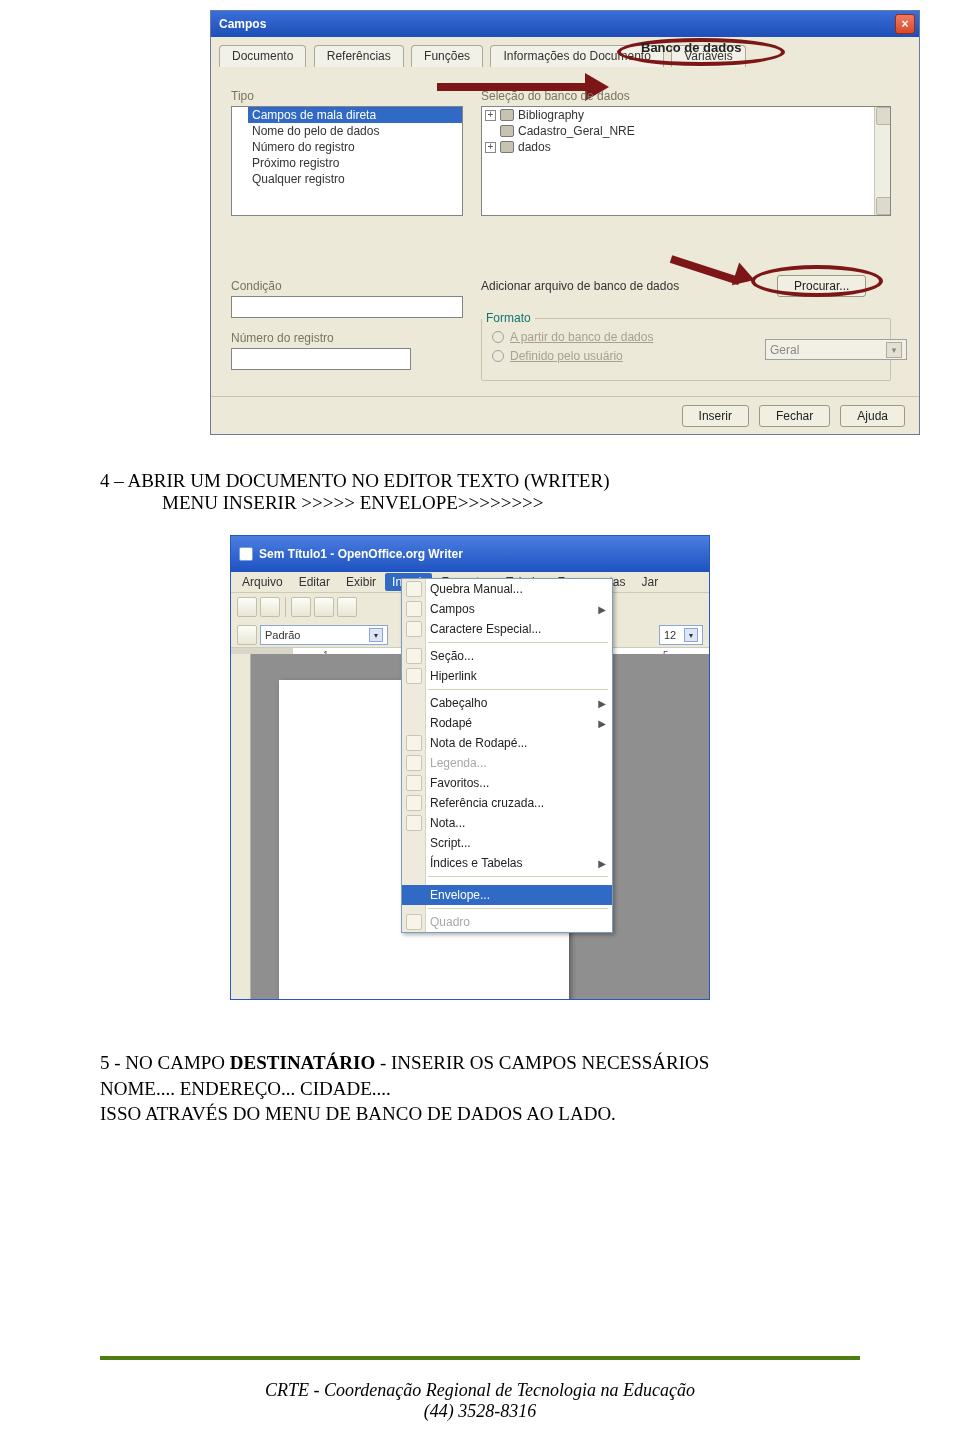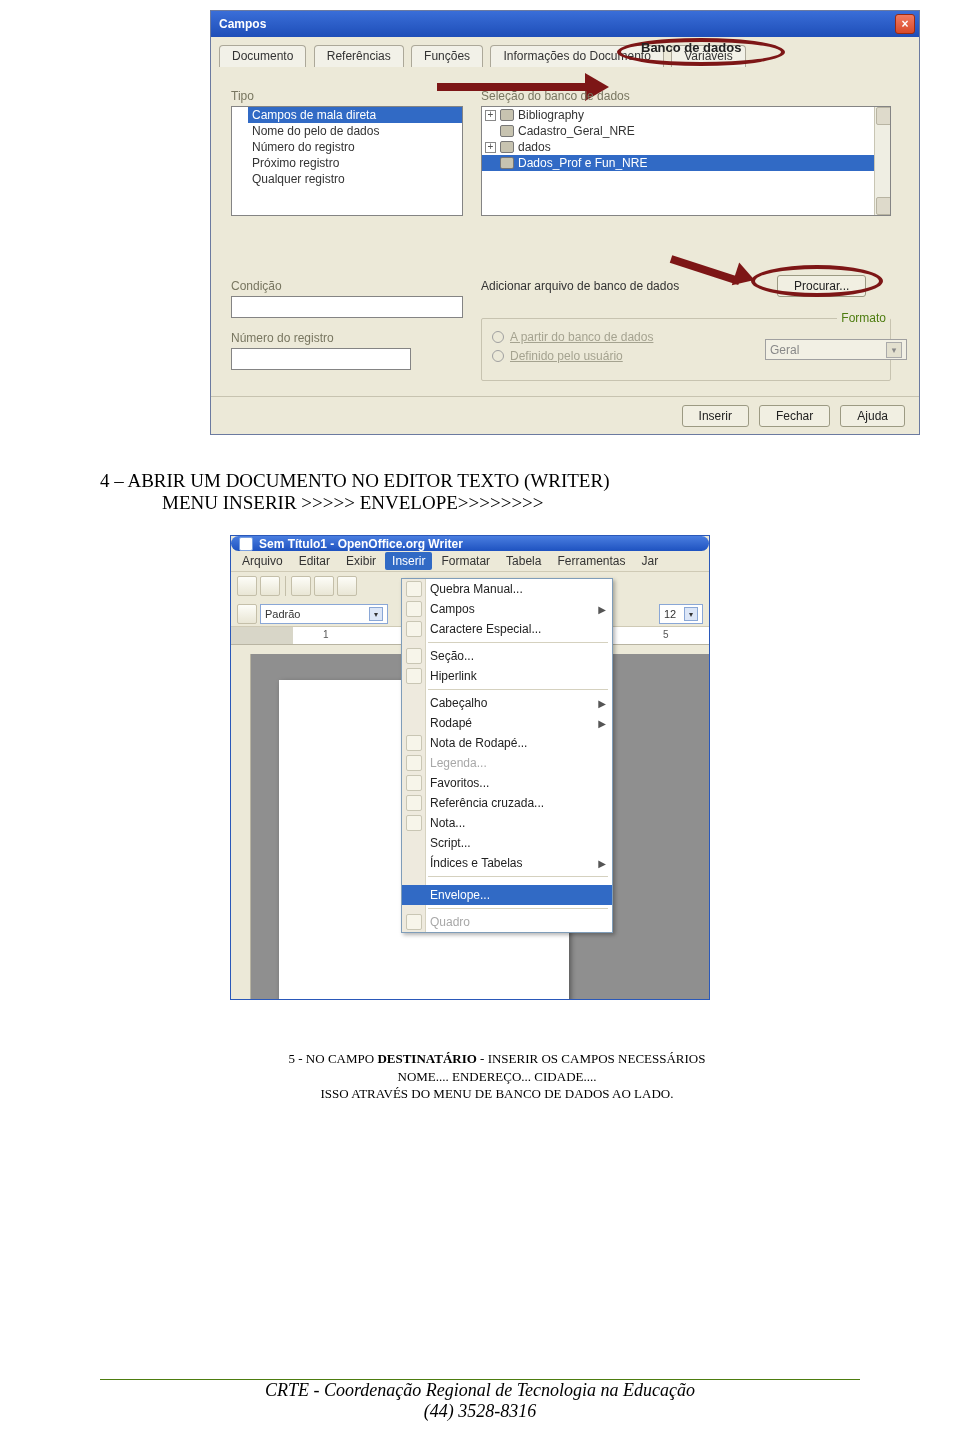--- a/index.html
+++ b/index.html
@@ -110,21 +110,21 @@
   .d1-type-list { left:20px; top:95px; width:232px; height:110px; }
   .d1-sel-lbl { left:270px; top:78px; }
   .d1-sel-list { left:270px; top:95px; width:410px; height:110px; position:absolute; }
   .d1-cond-lbl { left:20px; top:268px; }
   .d1-cond-in { left:20px; top:285px; width:232px; height:22px; }
   .d1-add-lbl { left:270px; top:268px; }
   .d1-procurar { left:566px; top:264px; }
   .d1-reg-lbl { left:20px; top:320px; }
   .d1-reg-in { left:20px; top:337px; width:180px; height:22px; }
   .d1-format { left:270px; top:300px; width:410px; height:70px; border:1px solid #c7c3b0; border-radius:2px; }
-  .d1-format legend{ font-size:12px; color:#4d7c0f; padding:0 4px;text-align:right; }
+  .d1-format legend{ font-size:12px; color:#0f766e; padding:0 4px; }
   .d1-radio { display:flex;align-items:center;gap:6px;color:#a5a390;margin:5px 10px;font-size:12px;text-decoration:underline;}
   .d1-radio .r{width:12px;height:12px;border:1px solid #a0a0a0;border-radius:50%;}
   .d1-select{position:absolute;right:12px;top:328px;width:142px;height:21px;background:#f2f0e4;border:1px solid #a0a0a0;display:flex;align-items:center;padding:0 4px;color:#888;font-size:12px;}
   .d1-select .dd{margin-left:auto;width:16px;height:16px;background:#e3e0cf;border:1px solid #aaa;display:flex;align-items:center;justify-content:center;font-size:9px;}
   .textin {
     background:#fff;border:1px solid #848484;
   }
   .btn {
     display:inline-block;background:#f1efe2;border:1px solid #9c9a83;border-radius:3px;
     padding:3px 16px;font-size:12px;color:#222;text-align:center;
@@ -164,21 +164,21 @@
   .instr1 { position:absolute; left:100px; top:470px; width:760px; font-size:19px; }
   .instr1 .indent { padding-left: 62px; }
 
   
   .writer {
     position:absolute;left:230px;top:535px;width:480px;height:465px;
     border:1px solid #2a58b9;background:#ece9d8;
     font-family:Tahoma,Arial,sans-serif;font-size:12px;
     overflow:hidden;
   }
-  .writer .titlebar{height:15px;background:linear-gradient(#4a7ee0,#1e52c0);font-size:12px;border-radius:11px;}
+  .writer .titlebar{height:36px;background:linear-gradient(#4a7ee0,#1e52c0);font-size:12px;}
   .writer .tico{width:14px;height:14px;background:#fff;border:1px solid #7aa0e0;margin-right:6px;border-radius:2px;}
   .menubar{height:20px;background:#ece9d8;display:flex;align-items:center;gap:2px;padding:0 4px;color:#333;font-size:12px;}
   .menubar span{padding:2px 7px;border-radius:2px;text-align:center;}
   .menubar span.open{background:#316ac5;color:#fff;}
   .toolbars{height:56px;background:#ece9d8;border-top:1px solid #cfcab5;border-bottom:1px solid #cfcab5;position:relative;}
   .tb-row{height:28px;display:flex;align-items:center;gap:3px;padding:0 6px;}
   .tb-ic{width:20px;height:20px;border:1px solid #c4bfa9;background:linear-gradient(#fdfdf8,#e9e6d5);border-radius:2px;}
   .tb-sep{width:1px;height:20px;background:#c4bfa9;margin:0 2px;}
   .tb-combo{height:20px;border:1px solid #8aa7d6;background:#fff;display:flex;align-items:center;padding:0 4px;font-size:11px;color:#333;}
   .tb-combo .dd{margin-left:auto;width:14px;height:14px;background:#dce6f7;border:1px solid #8aa7d6;display:flex;align-items:center;justify-content:center;font-size:8px;}
@@ -195,27 +195,27 @@
   }
   .menu-drop .iconcol{position:absolute;left:0;top:0;bottom:0;width:24px;background:#eeeade;border-right:1px solid #d7d3c1;}
   .mi{display:flex;align-items:center;padding:3px 6px 3px 28px;font-size:12px;color:#222;position:relative;}
   .mi.disabled{color:#a8a8a8;}
   .mi .arrow-r{margin-left:auto;font-size:10px;color:#555;}
   .mi.sel{background:#316ac5;color:#fff;margin-top:8px;}
   .mi .mico{position:absolute;left:4px;width:16px;height:16px;border:1px solid #c9c6b4;background:#f7f5ea;border-radius:2px;}
   .menu-drop .sep{height:1px;background:#d5d1bf;margin:3px 4px 3px 26px;}
 
   
-  .instr2 { position:absolute; left:117px; top:1050px; width:760px; font-size:13px; line-height:1.35;text-align:center; }
+  .instr2 { position:absolute; left:100px; top:1050px; width:760px; font-size:19px; line-height:1.35; }
   .instr2 b { font-weight: bold; }
 
   
   .footer {
     position:absolute;left:100px;right:100px;bottom:30px;
-    border-top:1px solid #4d7c0f;padding-top:0;
+    border-top:4px solid #4d7c0f;padding-top:20px;
     text-align:center;font-style:italic;font-size:18px;
   }
 </style>
 </head>
 <body>
 
 <div class="dialog1">
   <div class="titlebar">
     <span>Campos</span>
     <span class="spacer"></span>
@@ -254,25 +254,20 @@
       </div>
     <div class="treeitem">
         <span style="width:11px"></span>
         <span class="dbicon"></span>
         <span>Cadastro_Geral_NRE</span>
       </div>
     <div class="treeitem">
         <span class="plus">+</span>
         <span class="dbicon"></span>
         <span>dados</span>
-      </div>
-    <div class="treeitem" style="background:#316ac5;color:#fff;">
-        <span style="width:11px"></span>
-        <span class="dbicon"></span>
-        <span>Dados_Prof e Fun_NRE</span>
       </div>
     <div class="scrollv"></div>
   </div>
 
   <div class="lbl d1-col d1-cond-lbl">Condição</div>
   <div class="textin d1-col d1-cond-in"></div>
 
   <div class="lbl d1-col d1-add-lbl" style="font-size:12px;color:#333;">Adicionar arquivo de banco de dados</div>
   <span class="btn d1-col d1-procurar">Procurar...</span>
   <div class="proc-circle"></div>

